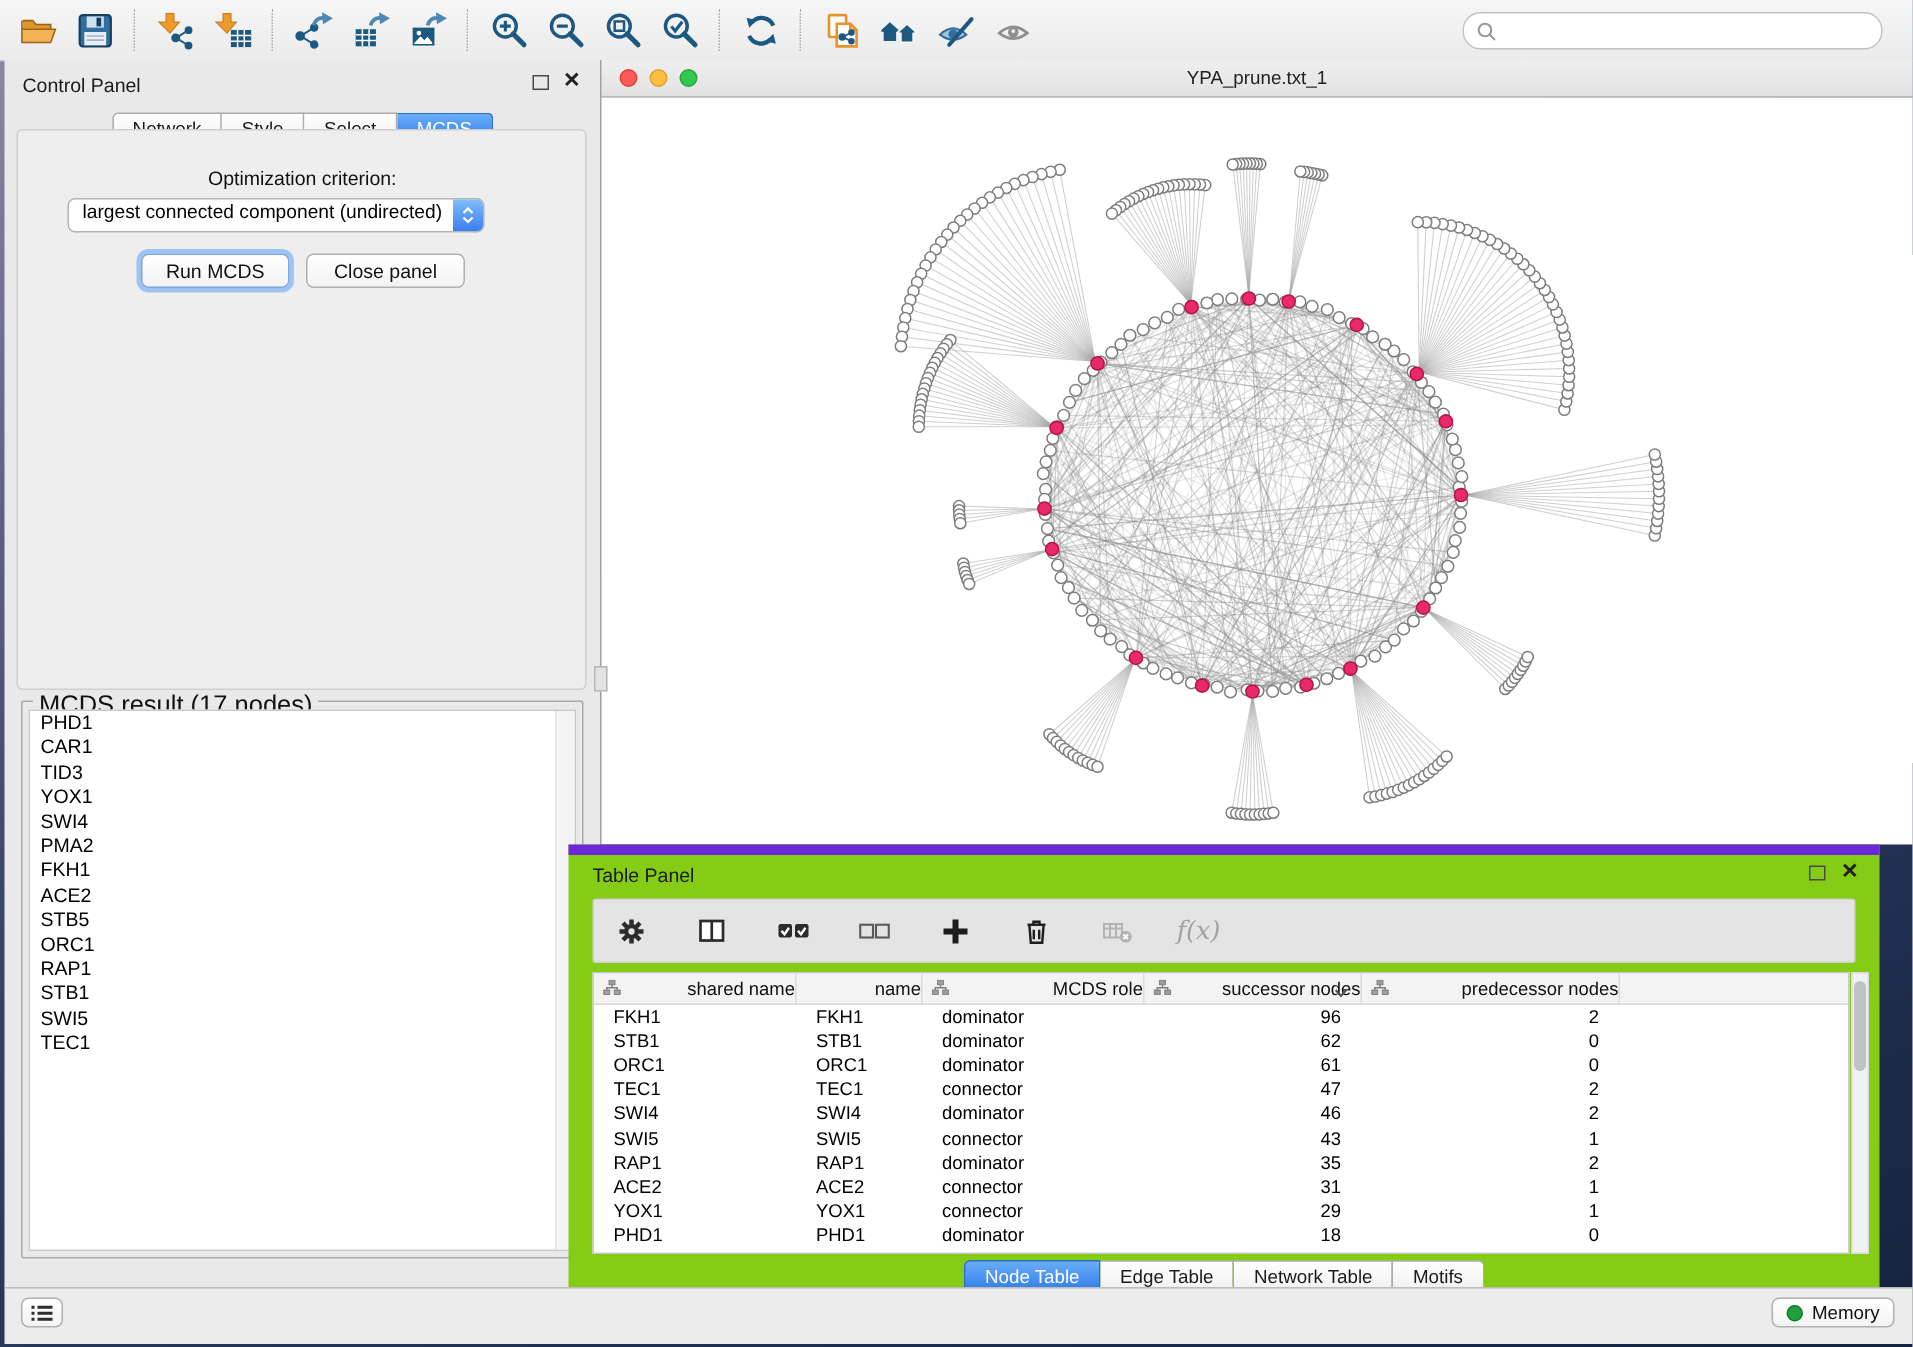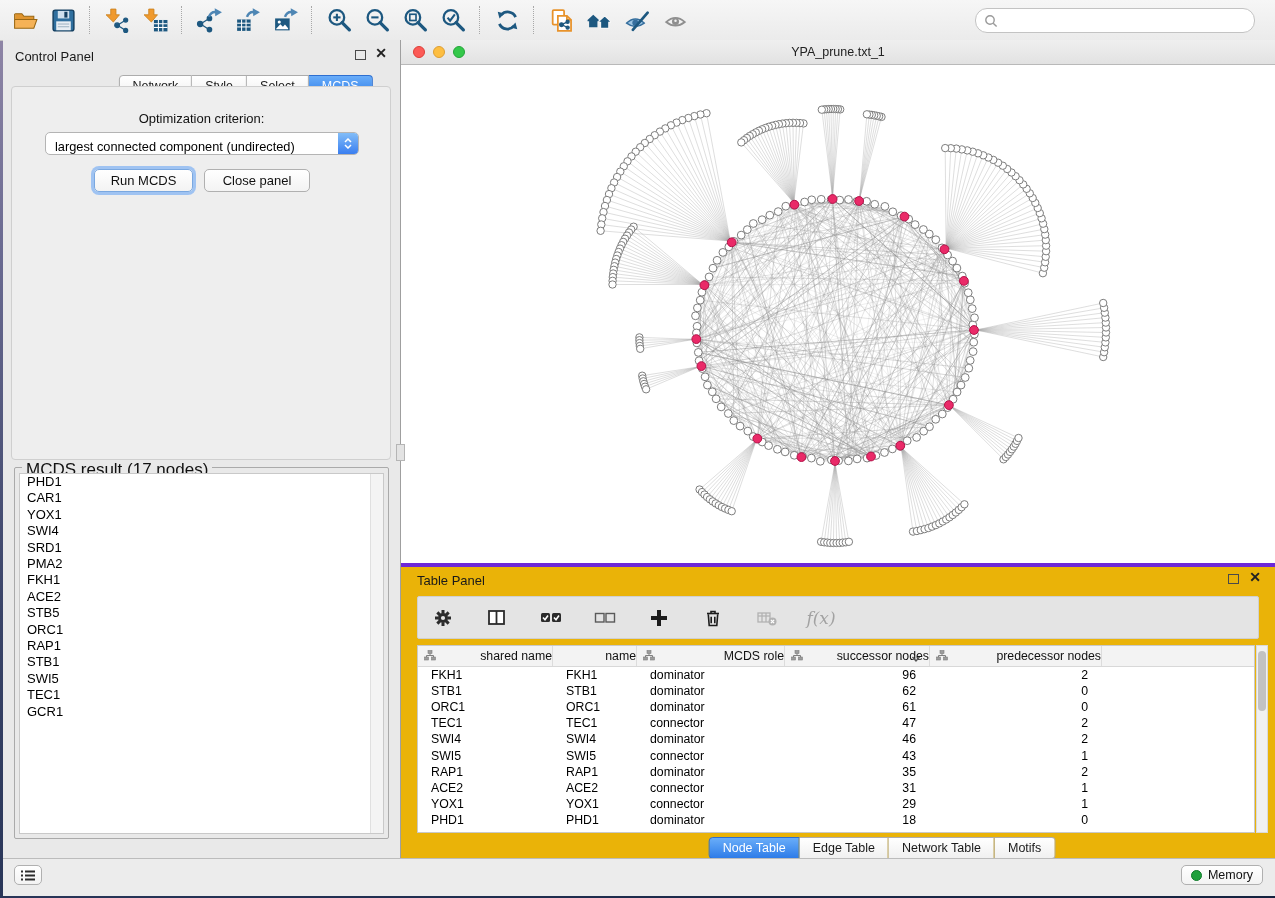--- a/index.html
+++ b/index.html
@@ -17,52 +17,52 @@
   #search-wrap{position:absolute;right:20px;top:8px;width:270px;height:23px;background:#fff;
                border:1px solid #c3c3c3;border-radius:12px;display:flex;align-items:center;padding-left:8px;}
   #search-wrap input{border:none;outline:none;flex:1;font-size:12px;background:transparent;margin-left:5px;font-family:"Liberation Sans",sans-serif;}
   
   #control-panel{left:3px;top:40px;width:398px;height:818px;background:#e9e9e9;border-right:1px solid #9f9f9f;box-sizing:border-box;}
   .panel-title{font-size:13px;color:#1a1a1a;}
   #cp-title{left:12px;top:9px;}
   .win-mini{width:11px;height:10px;border:1.4px solid #4a4a4a;display:inline-block;box-sizing:border-box;}
   .win-x{font-size:14px;font-weight:bold;color:#222;line-height:10px;}
   #cp-float{right:34px;top:10px;} #cp-close{right:13px;top:8px;}
-  .seg{display:flex;margin-left:44px;}
+  .seg{display:flex;}
   .seg-btn{font-size:12.5px;padding:3px 13px;background:linear-gradient(#ffffff,#f0f0f0);
            border:1px solid #acacac;border-left:none;color:#1a1a1a;cursor:pointer;}
   .seg-btn:first-child{border-left:1px solid #acacac;border-radius:4px 0 0 4px;}
   .seg-btn:last-child{border-radius:0 4px 4px 0;}
   .seg-btn.active{background:linear-gradient(#69adf9,#2e7ce8);color:#fff;border-color:#2e6fd0;}
   #cp-tabs{left:50%;transform:translateX(-50%);top:35px;}
   #cp-box{left:8px;top:46px;width:380px;height:374px;background:#eeeeee;border:1px solid #cfcfcf;border-radius:4px;box-sizing:border-box;}
   #opt-label{width:100%;top:71px;text-align:center;font-size:13px;color:#111;}
-  #dropdown{left:42px;top:92px;width:314px;height:23px;background:#fff;border:1px solid #b4b4b4;border-radius:5px;
-            box-sizing:border-box;display:flex;align-items:flex-end;cursor:pointer;}
+  #dropdown{left:42px;top:92px;width:278px;height:23px;background:#fff;border:1px solid #b4b4b4;border-radius:5px;
+            box-sizing:border-box;display:flex;align-items:flex-start;cursor:pointer;}
   #dropdown .dd-text{flex:1;font-size:12.8px;padding-left:9px;color:#000;}
   #dd-stepper{width:20px;height:21px;border-radius:0 4px 4px 0;background:linear-gradient(#82bdf8,#3a7ef0);
               display:flex;flex-direction:column;align-items:center;justify-content:center;gap:1px;}
   .btn{background:linear-gradient(#ffffff,#f3f3f3);border:1px solid #b0b0b0;border-radius:5px;
        font-size:13px;color:#111;display:flex;align-items:center;justify-content:center;cursor:pointer;box-sizing:border-box;}
   #run-btn{left:91px;top:129px;width:99px;height:23px;box-shadow:0 0 0 3px rgba(106,166,245,.6);border-color:#7aa8e0;}
   #close-btn{left:201px;top:129px;width:106px;height:23px;}
   #mcds-group{left:11px;top:427px;width:375px;height:372px;border:1px solid #aaa;border-radius:2px;box-sizing:border-box;}
   #mcds-label{left:7px;top:-8px;background:#e9e9e9;padding:0 4px;font-size:17px;color:#111;}
   #mcds-list{left:4px;top:5px;right:4px;bottom:4px;background:#fff;border:1px solid #c9c9c9;overflow:hidden;}
   .mcds-item{font-size:13px;line-height:16.4px;padding-left:7px;color:#000;}
   #mcds-scroll{position:absolute;right:0;top:0;width:12px;height:100%;background:#f4f4f4;border-left:1px solid #e0e0e0;}
   
   #net-titlebar{left:401px;top:40px;width:874px;height:25px;background:linear-gradient(#efefef,#e2e2e2);
                 border-bottom:1px solid #b9b9b9;box-sizing:border-box;}
   .light{width:12px;height:12px;border-radius:50%;display:inline-block;box-sizing:border-box;}
   #net-title{width:100%;text-align:center;top:5px;font-size:12.5px;color:#222;}
   #net-canvas{left:401px;top:65px;width:874px;height:498px;background:#fff;overflow:hidden;}
   #v-handle{left:396px;top:444px;width:9px;height:17px;background:#e3e3e3;border:1px solid #b5b5b5;box-sizing:border-box;}
   
-  #table-panel{left:401px;top:563px;width:874px;height:295px;background:#eab308;border-top:4px solid #6d28d9;box-sizing:border-box;}
+  #table-panel{left:379px;top:563px;width:874px;height:295px;background:#84cc16;border-top:7px solid #6d28d9;box-sizing:border-box;}
   #tp-title{left:16px;top:6px;}
   #tp-float{right:36px;top:7px;} #tp-close{right:14px;top:5px;}
   #tp-toolbar{left:16px;top:29px;width:842px;height:43px;background:#e4e4e4;border:1px solid #d0d0d0;
               border-radius:2px;box-sizing:border-box;display:flex;align-items:center;padding-left:10px;gap:24px;}
   .tp-btn{width:30px;height:30px;display:flex;align-items:center;justify-content:center;cursor:pointer;}
   .tp-btn.disabled{cursor:default;}
   .fx-label{font-size:17px;font-style:italic;font-family:"DejaVu Serif",serif;color:#a2a2a2;}
   #grid{left:16px;top:78px;width:838px;height:188px;background:#fff;border:1px solid #c9c9c9;box-sizing:border-box;overflow:hidden;}
   #grid-header{display:flex;height:20px;background:#f3f3f3;border-bottom:1px solid #d8d8d8;}
   .th{display:flex;align-items:center;justify-content:flex-end;position:relative;font-size:12.3px;color:#111;
@@ -289,33 +289,32 @@
         </svg>
     </span>
   </div>
   <div id="run-btn" class="abs btn">Run MCDS</div>
   <div id="close-btn" class="abs btn">Close panel</div>
   <div id="mcds-group" class="abs">
     <span id="mcds-label" class="abs">MCDS result (17 nodes)</span>
     <div id="mcds-list" class="abs">
       <div class="mcds-item">PHD1</div>
         <div class="mcds-item">CAR1</div>
+        <div class="mcds-item">TID3</div>
         <div class="mcds-item">YOX1</div>
         <div class="mcds-item">SWI4</div>
-        <div class="mcds-item">SRD1</div>
         <div class="mcds-item">PMA2</div>
         <div class="mcds-item">FKH1</div>
         <div class="mcds-item">ACE2</div>
         <div class="mcds-item">STB5</div>
         <div class="mcds-item">ORC1</div>
         <div class="mcds-item">RAP1</div>
         <div class="mcds-item">STB1</div>
         <div class="mcds-item">SWI5</div>
         <div class="mcds-item">TEC1</div>
-        <div class="mcds-item">GCR1</div>
         <div id="mcds-scroll"></div>
     </div>
   </div>
 </div>
 
 <div id="net-titlebar" class="abs">
   <span class="abs" style="left:12px;top:6px;display:flex;gap:8px;">
     <span class="light" id="light-r" style="background: rgb(252, 91, 87); border: 1px solid rgb(221, 63, 56);"></span>
     <span class="light" id="light-y" style="background: rgb(253, 190, 65); border: 1px solid rgb(222, 159, 52);"></span>
     <span class="light" id="light-g" style="background: rgb(52, 200, 74); border: 1px solid rgb(36, 165, 58);"></span>

